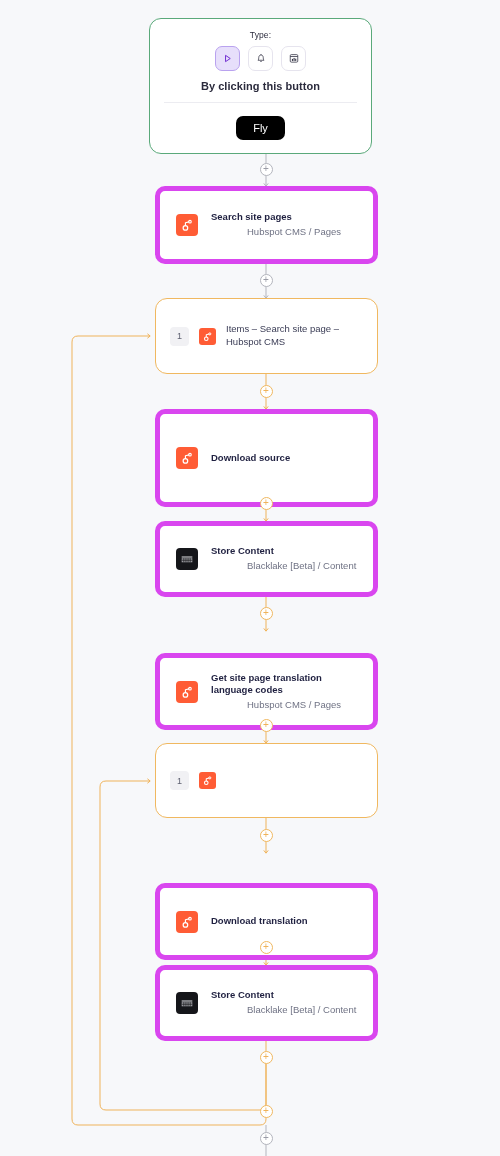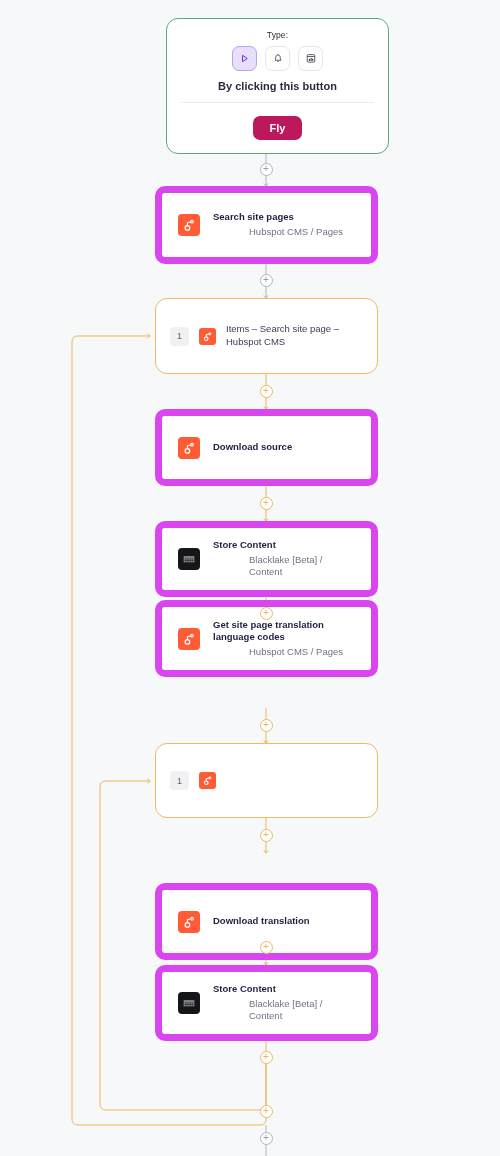--- a/index.html
+++ b/index.html
@@ -32,21 +32,21 @@
   .card {
     position: absolute;
     background: #ffffff;
     border-radius: 10px;
     display: flex;
     align-items: center;
   }
 
   
   .trigger-card {
-    left: 166px;
+    left: 149px;
     top: 18px;
     width: 223px;
     height: 136px;
     border: 1px solid #5aa97a;
     border-radius: 12px;
     flex-direction: column;
     align-items: stretch;
     padding: 11px 14px 0 14px;
   }
   .trigger-type-label {
@@ -89,36 +89,36 @@
     background: #ececf1;
     width: 100%;
   }
   .fly-wrap {
     flex: 1;
     display: flex;
     align-items: center;
     justify-content: center;
   }
   .fly-btn {
-    background: #be185d;
+    background: #000000;
     color: #ffffff;
     font-size: 11px;
-    font-weight: bold;
+    font-weight: normal;
     border: none;
     border-radius: 7px;
     padding: 6px 17px;
     cursor: pointer;
     font-family: "Liberation Sans", sans-serif;
   }
 
   
   .action-card {
     left: 155px;
     width: 223px;
-    border: 7px solid #d946ef;
+    border: 5px solid #d946ef;
     padding: 0 16px;
   }
 
   
   .loop-card {
     left: 155px;
     width: 223px;
     border: 1px solid #f0b860;
     border-radius: 12px;
     padding: 0 14px;
@@ -301,21 +301,21 @@
         <circle cx="11.4" cy="4.2" r="1.5" fill="none" stroke="#ffffff" stroke-width="1.4"></circle>
         <circle cx="6.2" cy="11.3" r="2.6" fill="none" stroke="#ffffff" stroke-width="1.6"></circle>
         <path d="M6.2,8.7 L6.2,5.4 M6.2,5.4 L10.2,4.4" stroke="#ffffff" stroke-width="1.5" fill="none" stroke-linecap="round"></path>
       </svg>
     </div>
     <div class="node-text">
       <div class="loop-title">Items – Search site page – Hubspot CMS</div>
     </div>
   </div>
 
-  <div class="card action-card" style="top:409px;height:77px;">
+  <div class="card action-card" style="top:409px;height:98px;">
     <div class="node-icon hubspot">
       <svg width="14" height="14" viewBox="0 0 16 16">
         <circle cx="11.4" cy="4.2" r="1.5" fill="none" stroke="#ffffff" stroke-width="1.2"></circle>
         <circle cx="6.2" cy="11.3" r="2.6" fill="none" stroke="#ffffff" stroke-width="1.4"></circle>
         <path d="M6.2,8.7 L6.2,5.4 M6.2,5.4 L10.2,4.4" stroke="#ffffff" stroke-width="1.3" fill="none" stroke-linecap="round"></path>
       </svg>
     </div>
     <div class="node-text">
       <div class="node-title">Download source</div>
     </div>
@@ -329,21 +329,21 @@
         <path d="M5.4,8.1 L5.4,12.7 M7.8,8.1 L7.8,12.7 M10.2,8.1 L10.2,12.7 M12.6,8.1 L12.6,12.7" stroke="#15161a" stroke-width="0.8"></path>
         <path d="M3,10.4 L15,10.4" stroke="#15161a" stroke-width="0.8"></path>
       </svg>
     </div>
     <div class="node-text">
       <div class="node-title">Store Content</div>
       <div class="node-sub">Blacklake [Beta] / Content</div>
     </div>
   </div>
 
-  <div class="card action-card" style="top:600px;height:77px;">
+  <div class="card action-card" style="top:653px;height:77px;">
     <div class="node-icon hubspot">
       <svg width="14" height="14" viewBox="0 0 16 16">
         <circle cx="11.4" cy="4.2" r="1.5" fill="none" stroke="#ffffff" stroke-width="1.2"></circle>
         <circle cx="6.2" cy="11.3" r="2.6" fill="none" stroke="#ffffff" stroke-width="1.4"></circle>
         <path d="M6.2,8.7 L6.2,5.4 M6.2,5.4 L10.2,4.4" stroke="#ffffff" stroke-width="1.3" fill="none" stroke-linecap="round"></path>
       </svg>
     </div>
     <div class="node-text">
       <div class="node-title">Get site page translation language codes</div>
       <div class="node-sub">Hubspot CMS / Pages</div>

